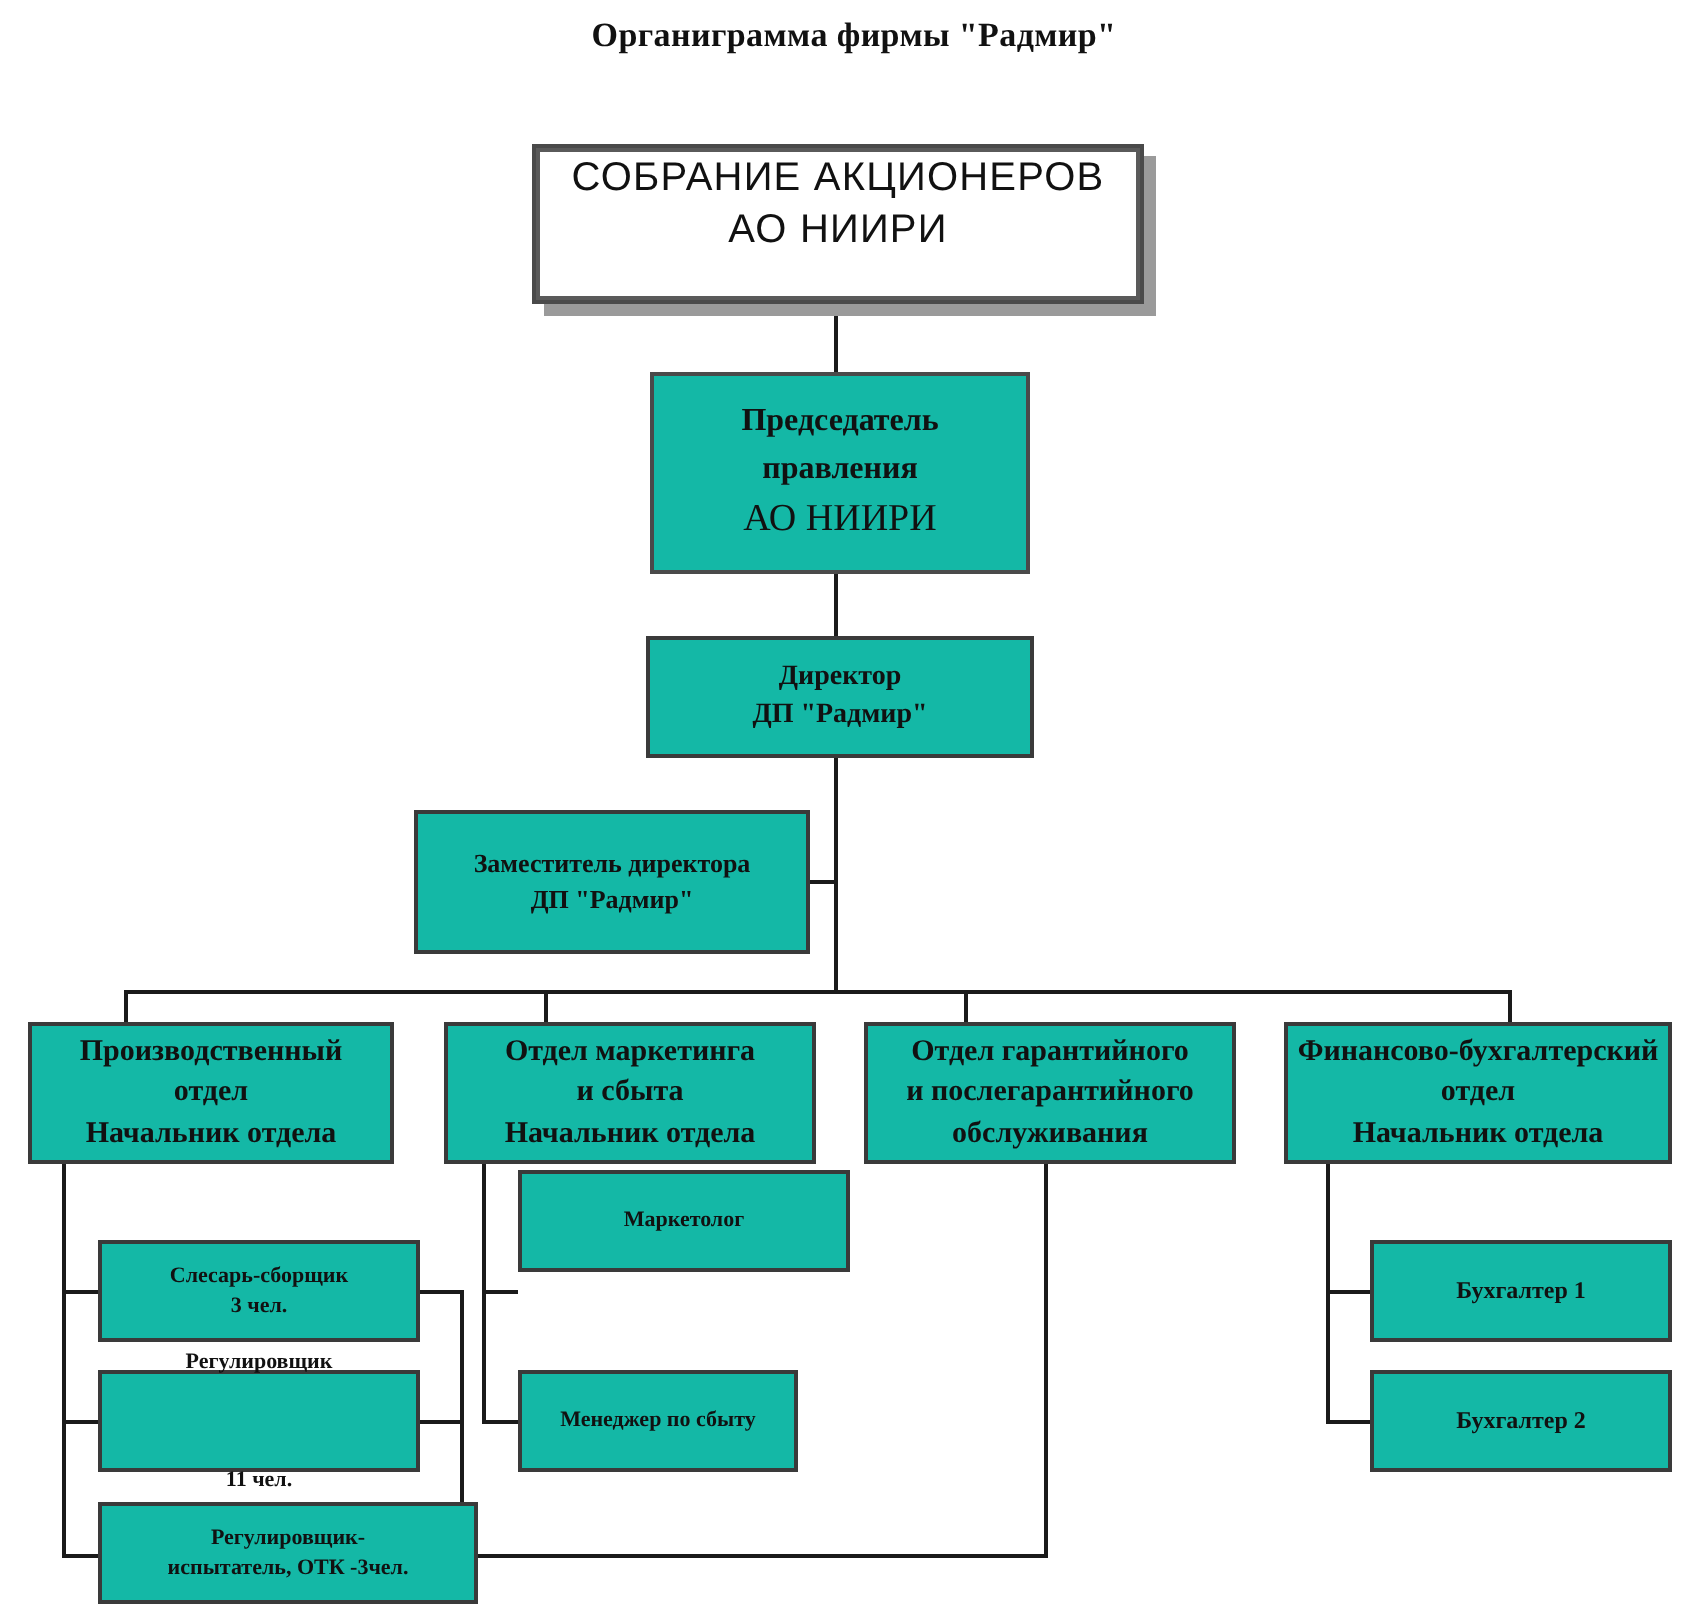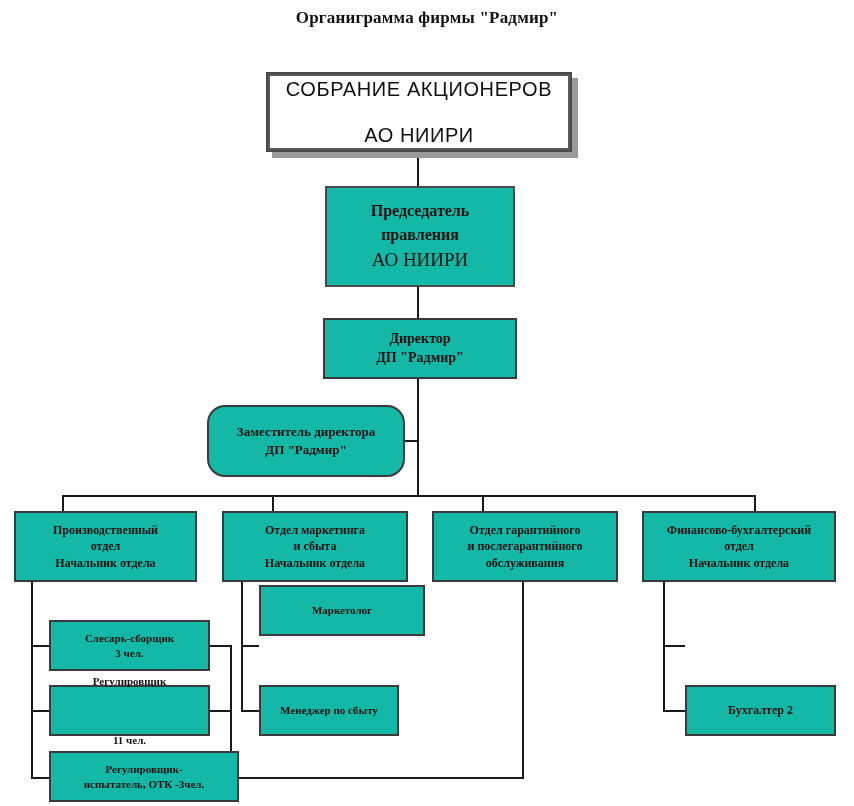--- a/index.html
+++ b/index.html
@@ -58,21 +58,21 @@
   }
   .node.top-assembly .inner-frame {
     box-sizing: border-box;
     width: 100%;
     height: 100%;
     border: 2px solid #5a5a5a;
     margin: 0;
     display: flex;
     flex-direction: column;
     align-items: center;
-    justify-content: space-between;
+    justify-content: flex-start;
     background: #ffffff;
   }
   .node.top-assembly .inner-frame .ln {
     font-family: "Liberation Sans", "DejaVu Sans", sans-serif;
     font-size: 20px;
     font-weight: 400;
     letter-spacing: 0.6px;
     line-height: 1.3;
   }
 
@@ -89,21 +89,21 @@
     font-weight: 400;
     line-height: 1.4;
   }
 
   
   .node.director .ln { font-size: 14px; font-weight: bold; }
   
   .node.deputy .ln { font-size: 13px; font-weight: bold; }
 
   
-  .node.dept .ln { font-size: 12px; font-weight: bold; }
+  .node.dept .ln { font-size: 15px; font-weight: bold; }
 
   
   .node.staff .ln { font-size: 11px; font-weight: bold; }
   .node.accountant .ln { font-size: 12px; font-weight: bold; }
 
   
   .line {
     position: absolute;
     background: #1a1a1a;
   }
@@ -164,21 +164,21 @@
     <span class="ln ln1">Председатель</span>
     <span class="ln ln2">правления</span>
     <span class="ln ln3">АО НИИРИ</span>
   </div>
 
   <div class="node director" style="left:323px; top:318px; width:194px; height:61px;">
     <span class="ln ln1">Директор</span>
     <span class="ln ln2">ДП "Радмир"</span>
   </div>
 
-  <div class="node deputy" style="left:207px; top:405px; width:198px; height:72px;border-radius:18px;">
+  <div class="node deputy" style="left:207px; top:405px; width:198px; height:72px;">
     <span class="ln ln1">Заместитель директора</span>
     <span class="ln ln2">ДП "Радмир"</span>
   </div>
 
   <div class="node dept" style="left:14px; top:511px; width:183px; height:71px;">
     <span class="ln">Производственный</span>
     <span class="ln">отдел</span>
     <span class="ln">Начальник отдела</span>
   </div>
 
@@ -216,18 +216,21 @@
   </div>
 
   <div class="node staff" style="left:259px; top:585px; width:166px; height:51px;">
     <span class="ln">Маркетолог</span>
   </div>
 
   <div class="node staff" style="left:259px; top:685px; width:140px; height:51px;">
     <span class="ln">Менеджер по сбыту</span>
   </div>
 
+  <div class="node accountant" style="left:685px; top:620px; width:151px; height:51px;">
+    <span class="ln">Бухгалтер 1</span>
+  </div>
 
   <div class="node accountant" style="left:685px; top:685px; width:151px; height:51px;">
     <span class="ln">Бухгалтер 2</span>
   </div>
 
 </div>
 
 </body></html>

